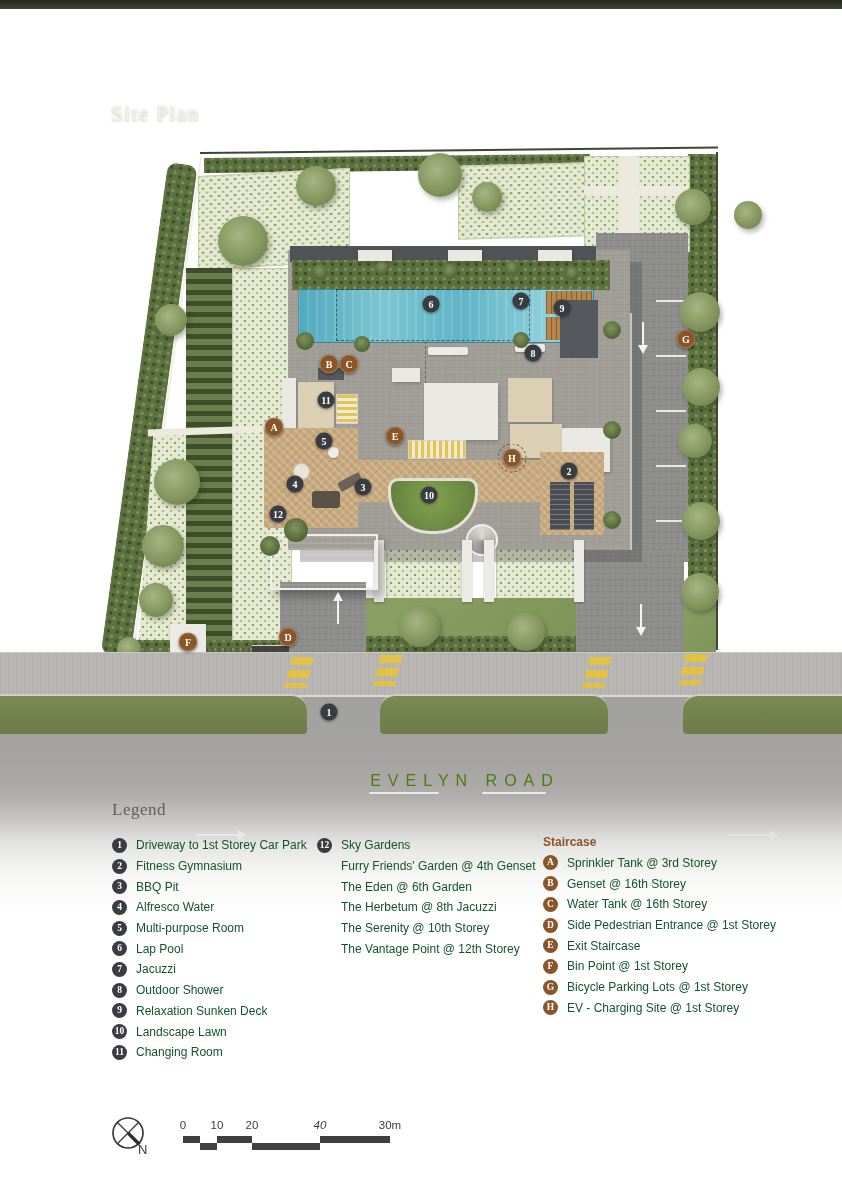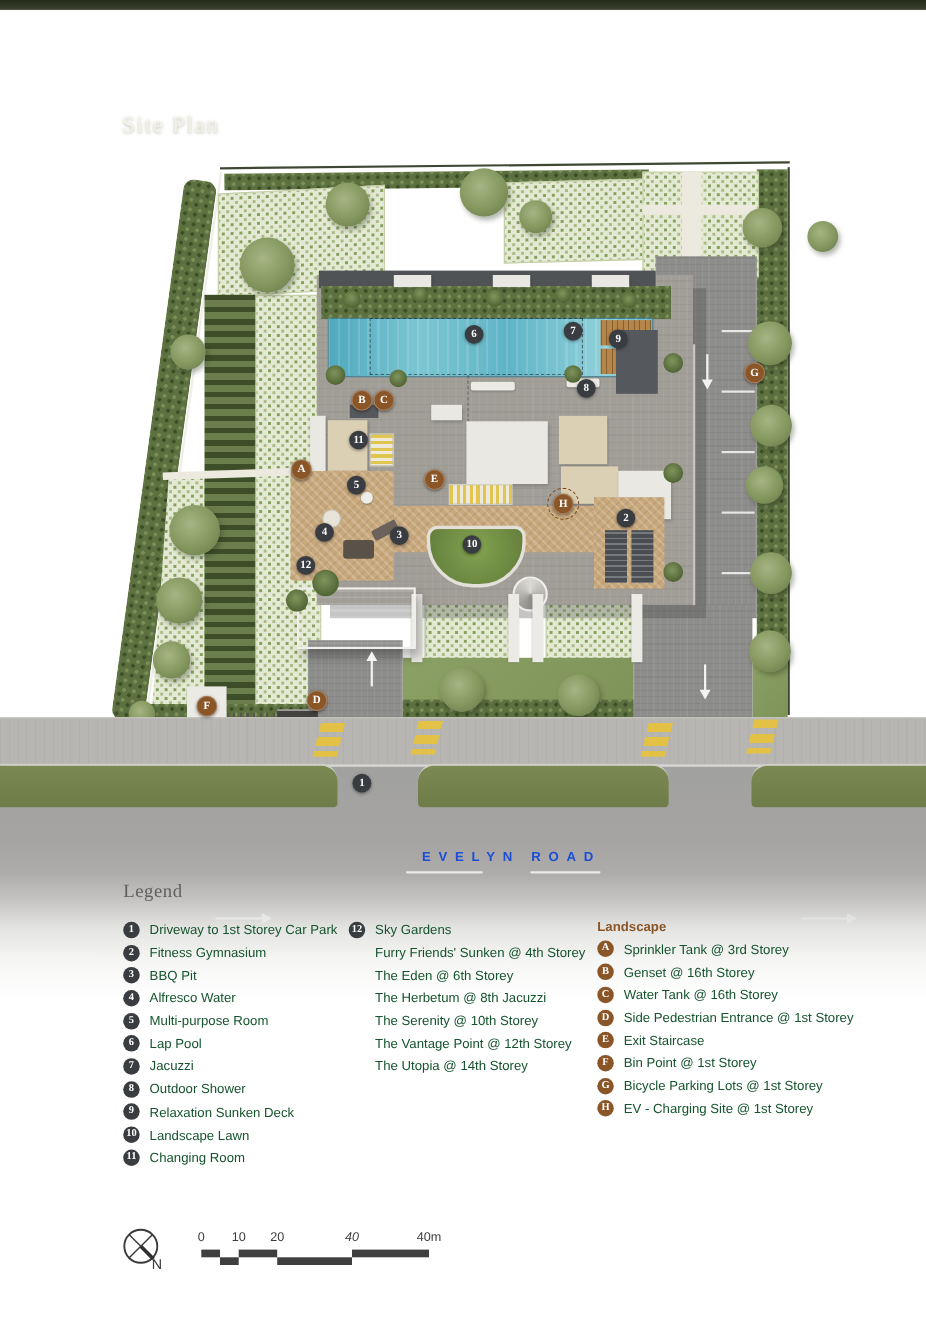--- a/index.html
+++ b/index.html
@@ -14,21 +14,21 @@
       linear-gradient(180deg,#788061 0%,#8b927６ 0%,#8b9276 12%,#99a084 32%,#a2a88c 60%,#a7ac92 100%);}
   .terrain::after{content:'';position:absolute;inset:0;
       background:repeating-linear-gradient(104deg, rgba(255,255,255,.025) 0 2px, transparent 2px 6px);}
   .top-strip{left:0;top:0;width:842px;height:9px;background:linear-gradient(180deg,#242919,#3d4330);}
   .road{left:0;top:694px;width:842px;height:506px;
     background:linear-gradient(180deg,#a1a19f 0px,#a5a4a2 70px,#adacaa 100px,#c6c5c3 125px,#e4e4e2 150px,#f6f6f5 180px,#ffffff 215px);}
   .sidewalk{left:0;top:652px;width:842px;height:42px;background:#b7b6b2;
     border-top:1px solid #c9c8c3;border-bottom:2px solid #d9d8d4;
     background-image:repeating-linear-gradient(90deg, rgba(0,0,0,.03) 0 1px, transparent 1px 8px);}
   .verge{top:694px;height:38px;background:linear-gradient(180deg,#7b8a53,#6d7c48);border-top:2px solid #cfcfc9;}
-  .road-label{color:#1d4ed8;font-size:12px;letter-spacing:7px;font-weight:700;}
+  .road-label{color:#4d7c0f;font-size:16px;letter-spacing:7px;font-weight:400;}
   .dash{background:#f4f4f2;height:2px;border-radius:1px;}
   .harrow{height:2px;background:#ececea;}
   .harrow::after{content:'';position:absolute;right:-9px;top:-4px;border-left:9px solid #ececea;
      border-top:5px solid transparent;border-bottom:5px solid transparent;}
   
   .trellis{background-color:#e4e9d3;
     background-image:radial-gradient(#86a05e 1.3px, transparent 1.4px),radial-gradient(#aabb87 1.3px, transparent 1.4px);
     background-size:8px 8px;background-position:0 0,4px 4px;border:1px solid #c2cfa4;}
   .hedge{background-color:#5c7040;
     background-image:radial-gradient(rgba(30,45,15,.5) 1.5px, transparent 1.6px),radial-gradient(rgba(160,180,120,.45) 1.5px, transparent 1.6px);
@@ -342,40 +342,37 @@
         <span class="lb number">11</span>
         <span class="ltext">Changing Room</span>
       </div>
     </div>
   <div id="legend-col2" class="abs" style="left:317px;top:835px;">
       <div class="lrow">
         <span class="lb number">12</span>
         <span class="ltext">Sky Gardens</span>
       </div>
       <div class="lrow sub">
-        <span class="ltext">Furry Friends' Sunken @ 4th Storey</span>
+        <span class="ltext">Furry Friends' Garden @ 4th Genset</span>
       </div>
       <div class="lrow sub">
-        <span class="ltext">The Eden @ 6th Storey</span>
+        <span class="ltext">The Eden @ 6th Garden</span>
       </div>
       <div class="lrow sub">
         <span class="ltext">The Herbetum @ 8th Jacuzzi</span>
       </div>
       <div class="lrow sub">
         <span class="ltext">The Serenity @ 10th Storey</span>
       </div>
       <div class="lrow sub">
         <span class="ltext">The Vantage Point @ 12th Storey</span>
       </div>
-      <div class="lrow sub">
-        <span class="ltext">The Utopia @ 14th Storey</span>
-      </div>
     </div>
   <div id="legend-col3" class="abs" style="left:543px;top:831px;">
-    <div class="anc-heading">Landscape</div>
+    <div class="anc-heading">Staircase</div>
   <div class="lrow">
         <span class="lb letter">A</span>
         <span class="ltext">Sprinkler Tank @ 3rd Storey</span>
       </div>
       <div class="lrow">
         <span class="lb letter">B</span>
         <span class="ltext">Genset @ 16th Storey</span>
       </div>
       <div class="lrow">
         <span class="lb letter">C</span>
@@ -410,21 +407,21 @@
     <line x1="20" y1="19" x2="31.5" y2="30.5" stroke="#2f2f2f" stroke-width="3.4"></line>
   </svg>
   <div class="abs north-label" style="left:138px;top:1142px;">N</div>
 
   <div class="abs">
     <div id="scale-labels">
         <span class="scale-label" style="left: 183px; top: 1119px;">0</span>
         <span class="scale-label" style="left: 217px; top: 1119px;">10</span>
         <span class="scale-label" style="left: 252px; top: 1119px;">20</span>
         <span class="scale-label" style="left: 320px; top: 1119px; font-style: italic;">40</span>
-        <span class="scale-label" style="left: 390px; top: 1119px;">40m</span>
+        <span class="scale-label" style="left: 390px; top: 1119px;">30m</span>
       </div>
     <div class="scale-seg" style="left:183px;top:1136px;width:17px;"></div>
     <div class="scale-seg" style="left:200px;top:1143px;width:17px;"></div>
     <div class="scale-seg" style="left:217px;top:1136px;width:35px;"></div>
     <div class="scale-seg" style="left:252px;top:1143px;width:68px;"></div>
     <div class="scale-seg" style="left:320px;top:1136px;width:70px;"></div>
   </div>
 
 </div>
 

